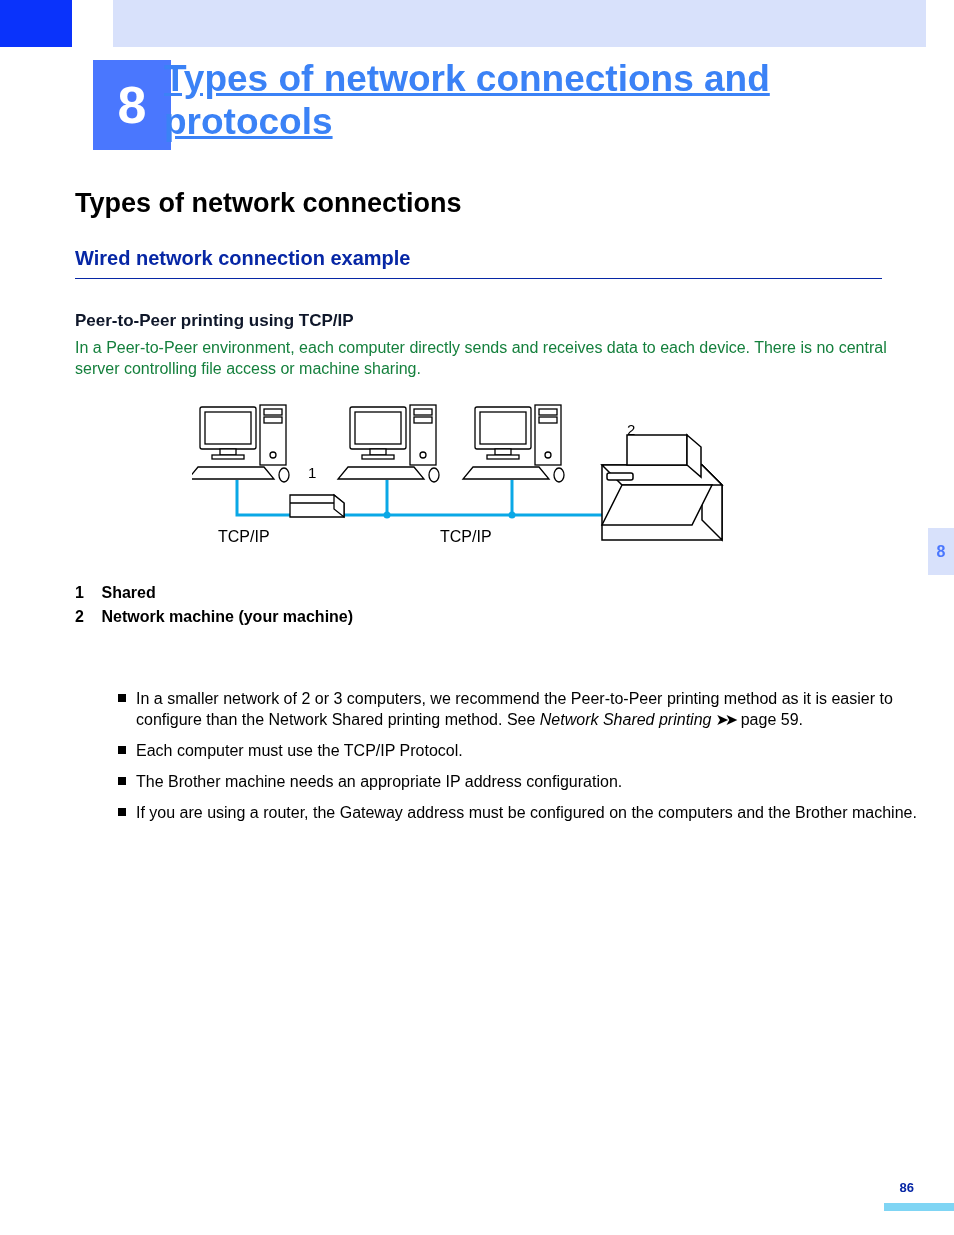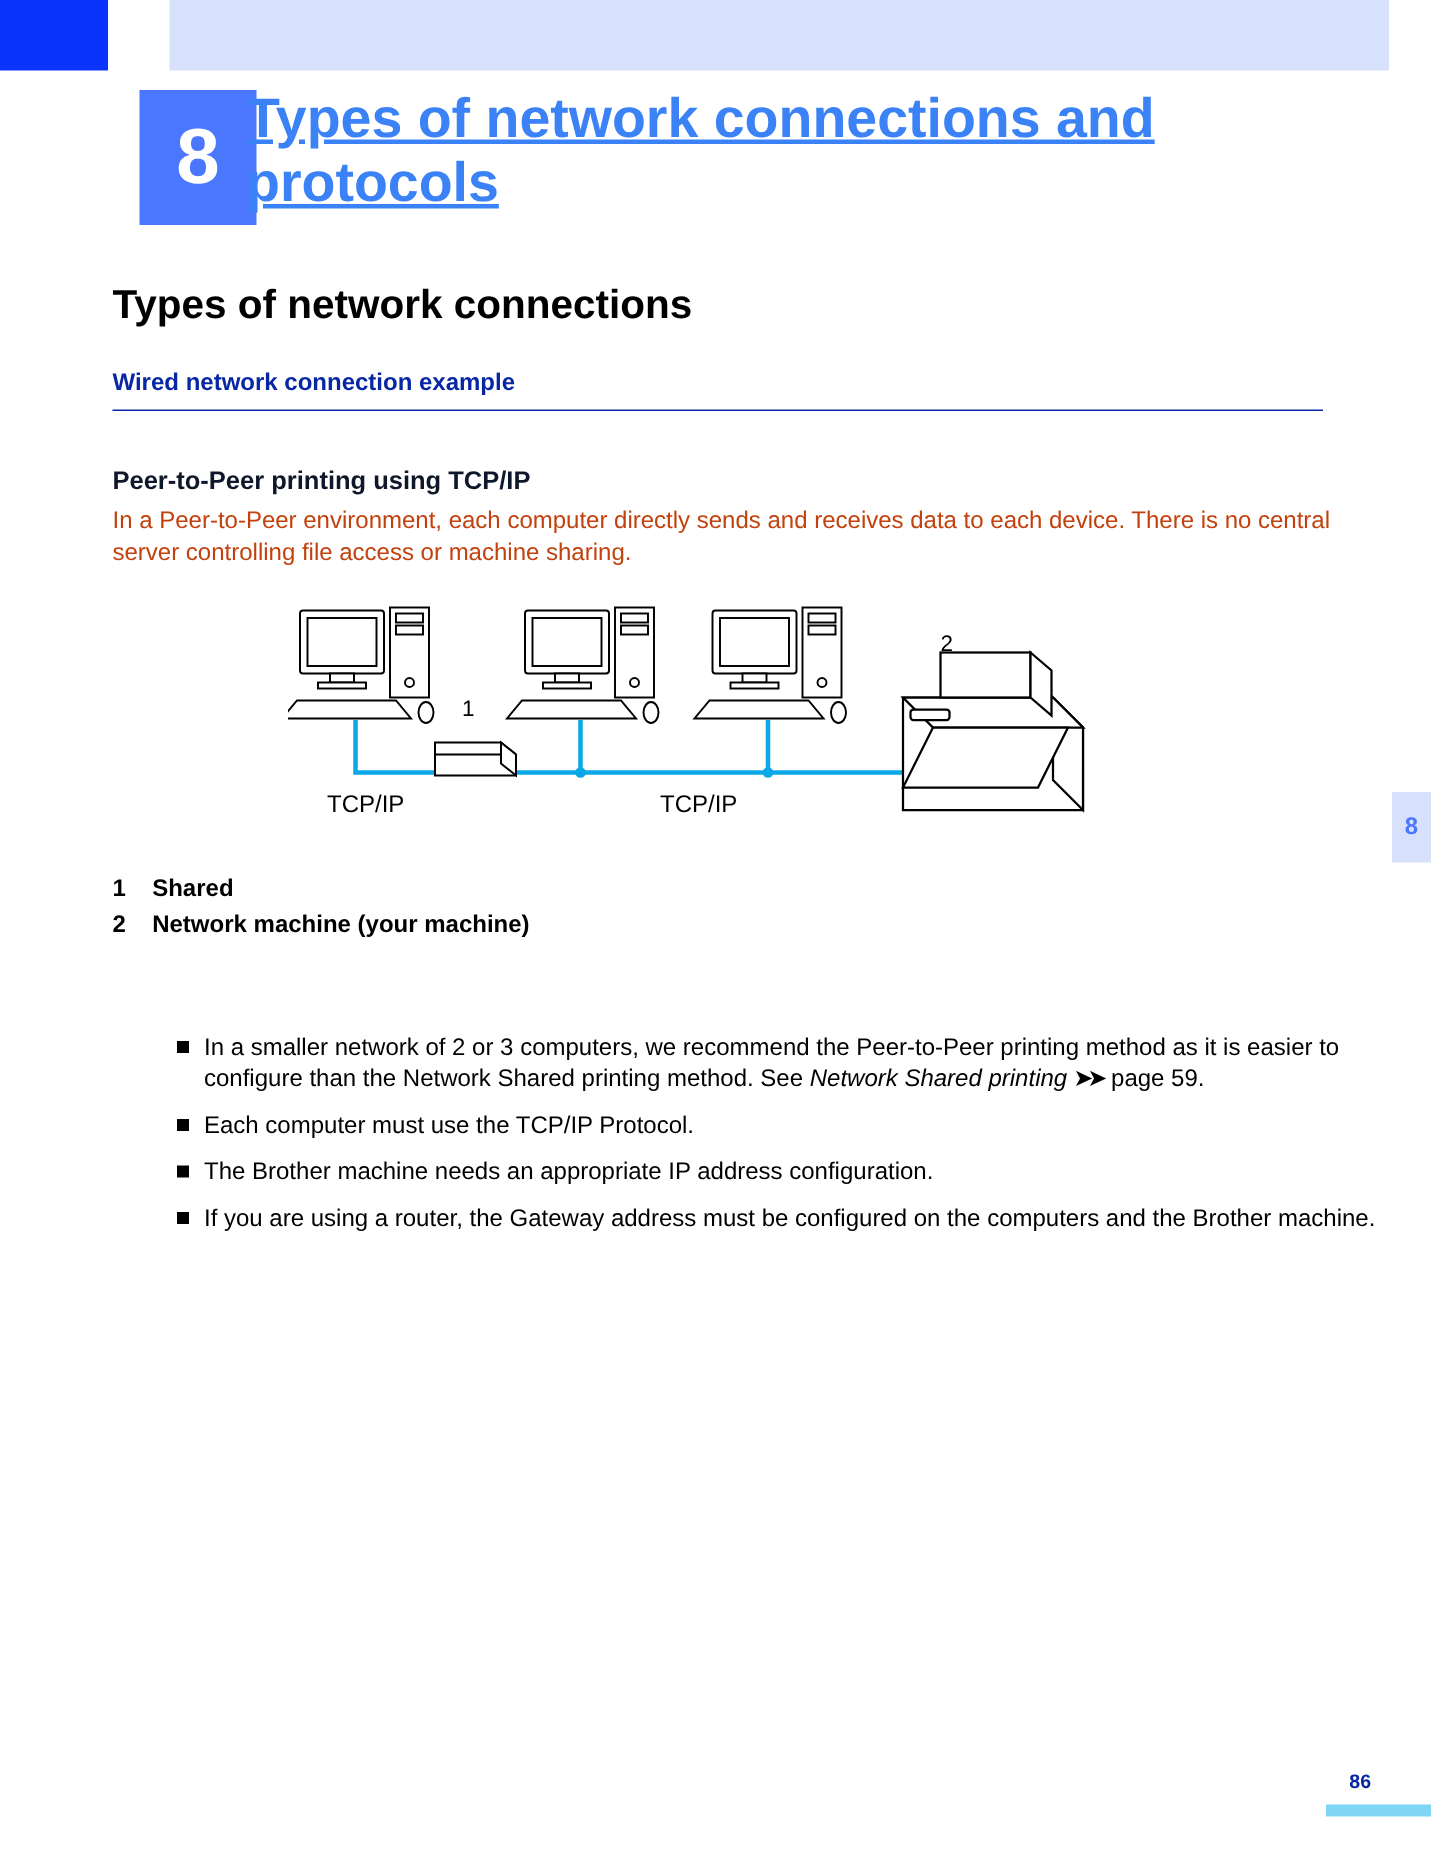--- a/index.html
+++ b/index.html
@@ -69,21 +69,21 @@
     font-size: 27px;
     text-align: center;
   }
   
   .section-h2 {
     position: absolute;
     left: 75px;
     top: 247px;
     width: 807px;
     font-weight: bold;
-    font-size: 16px;
+    font-size: 20px;
     color: #0727a5;
     padding-bottom: 8px;
     border-bottom: 1px solid #0727a5;
   }
   
   .section-h3 {
     position: absolute;
     left: 75px;
     top: 311px;
     font-weight: bold;
@@ -91,21 +91,21 @@
     color: #0f172a;
   }
   
   .body-p {
     position: absolute;
     left: 75px;
     top: 338px;
     width: 815px;
     font-size: 16px;
     line-height: 1.3;
-    color: #c2410c;
+    color: #15803d;
   }
   
   .diagram {
     position: absolute;
     left: 192px;
     top: 395px;
     width: 540px;
     height: 165px;
   }
   .diagram svg { display: block; }

